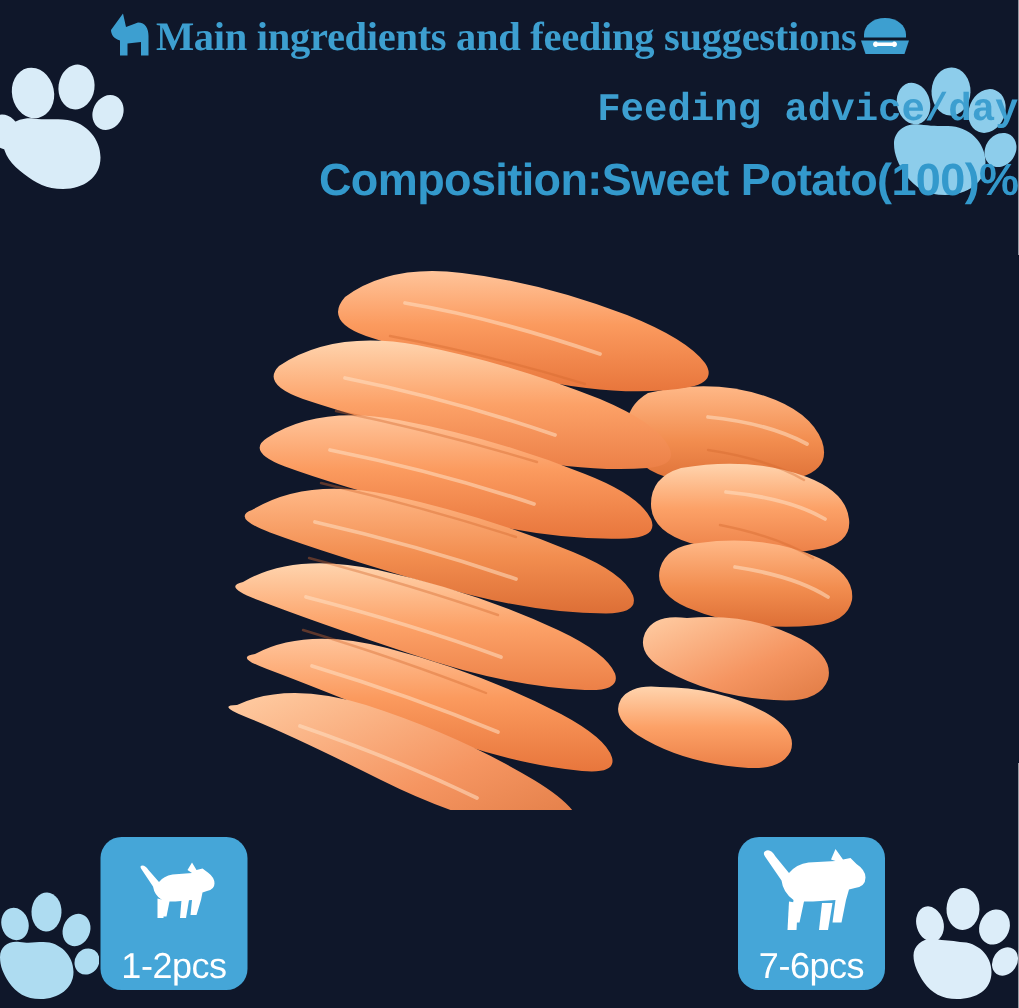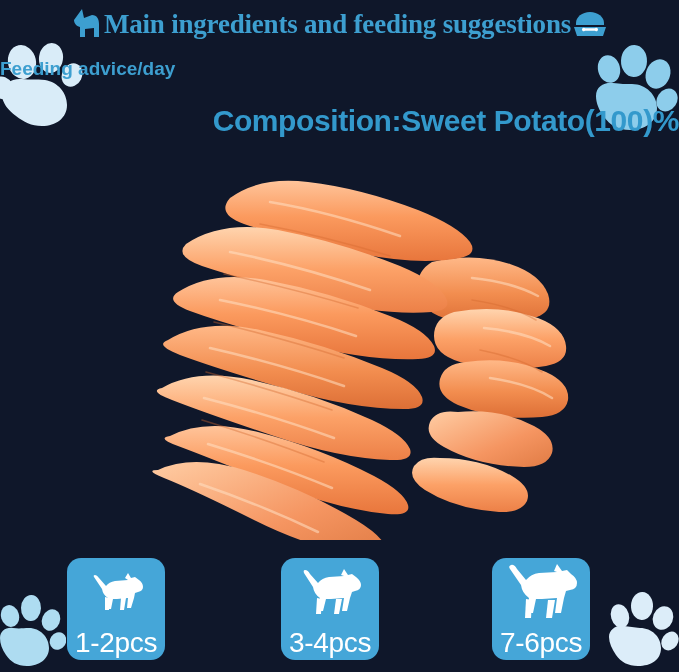--- a/index.html
+++ b/index.html
@@ -43,25 +43,26 @@
   .dog-sit-icon, .bowl-icon {
     display: block;
     flex: 0 0 auto;
   }
 
   .subtitle {
     position: absolute;
     left: 0;
     top: 58px;
     width: 679px;
-    text-align: left;
-    font-size: 19px;
+    text-align: right;
+    font-size: 26px;
     font-weight: bold;
     color: #3d9fd0;
     z-index: 6;
+    font-family: Liberation Mono, monospace;
   }
 
   .composition {
     position: absolute;
     left: 0;
     top: 104px;
     width: 679px;
     text-align: right;
     font-size: 30px;
     font-weight: bold;
@@ -120,21 +121,21 @@
 
   .card-dog-wrap {
     flex: 1 1 auto;
     display: flex;
     align-items: center;
     justify-content: center;
     width: 100%;
   }
   .card-label {
     color: #ffffff;
-    font-size: 28px;
+    font-size: 24px;
     font-weight: normal;
     line-height: 1.05;
     letter-spacing: -0.3px;
     text-align: right;
   }
 </style>
 </head>
 <body>
 
 <div id="page">
@@ -283,32 +284,20 @@
           <g fill="#ffffff">
             <path d="M38 7 L41 2 L44 7 L48 6 L52 9 q4 3 4 7 q0 4-5 5 l-3 1 l-1 5 l-3 10 l-4 0 l1-10 l-11 1 l-4 0 l-2 10 l-4 0 l1-11 q-5-3-6-9 l-8-12 q-1-2 1-2 q2 0 4 3 l7 8 q3-4 9-5 l13-1 z"></path>
             <path d="M18 26 l0 13 l4 0 l0-12 z"></path>
             <path d="M34 27 l-1 12 l4 0 l2-12 z"></path>
           </g>
         </svg>
       </div>
       <div class="card-label">1-2pcs</div>
     </div>
 
-    <div class="feed-card c2">
-      <div class="card-dog-wrap">
-        <svg width="66" height="52" viewBox="0 0 66 52">
-          <g fill="#ffffff">
-            <path d="M44 8 L47 2 L51 8 L55 7 L59 10 q5 4 5 8 q0 5-6 6 l-3 1 l-2 6 l-3 13 l-5 0 l2-13 l-13 1 l-5 0 l-3 12 l-5 0 l2-13 q-6-4-7-11 l-9-14 q-1-3 1-3 q3 0 5 4 l8 9 q4-5 11-6 l15-1 z"></path>
-            <path d="M20 31 l-1 16 l5 0 l1-15 z"></path>
-            <path d="M39 32 l-2 15 l5 0 l3-15 z"></path>
-          </g>
-        </svg>
-      </div>
-      <div class="card-label">3-4pcs</div>
-    </div>
 
     <div class="feed-card c3">
       <div class="card-dog-wrap">
         <svg width="76" height="60" viewBox="0 0 76 60">
           <g fill="#ffffff">
             <path d="M51 8 L54 1 L59 8 L64 7 L68 11 q6 4 6 9 q0 6-7 7 l-4 1 l-2 7 l-3 15 l-6 0 l2-15 l-15 1 l-6 0 l-3 14 l-6 0 l2-15 q-7-5-8-13 l-11-16 q-2-3 1-4 q3-1 6 4 l9 11 q5-6 13-7 l18-1 z"></path>
             <path d="M23 36 l-1 19 l6 0 l1-18 z"></path>
             <path d="M45 37 l-2 18 l6 0 l3-18 z"></path>
           </g>
         </svg>

